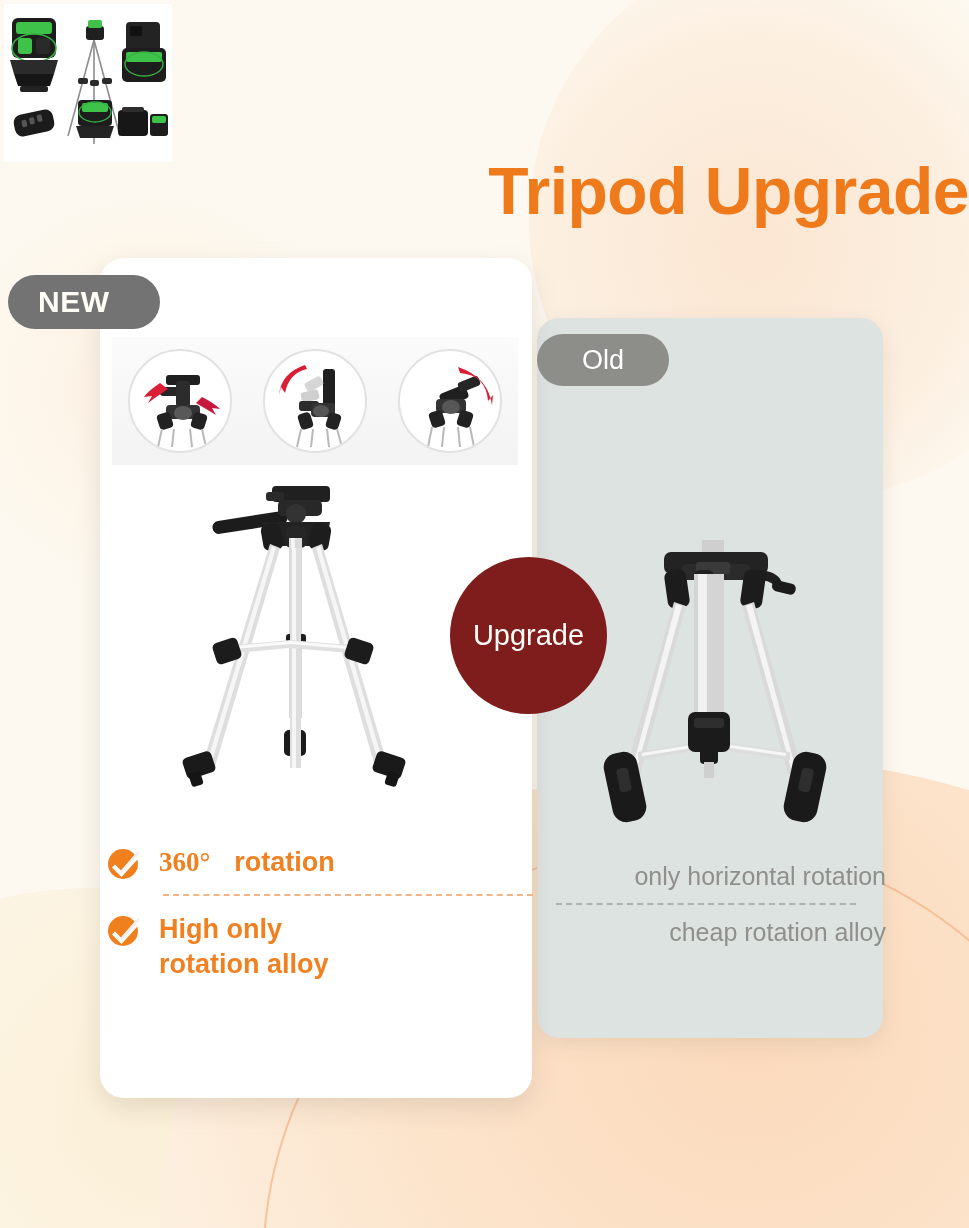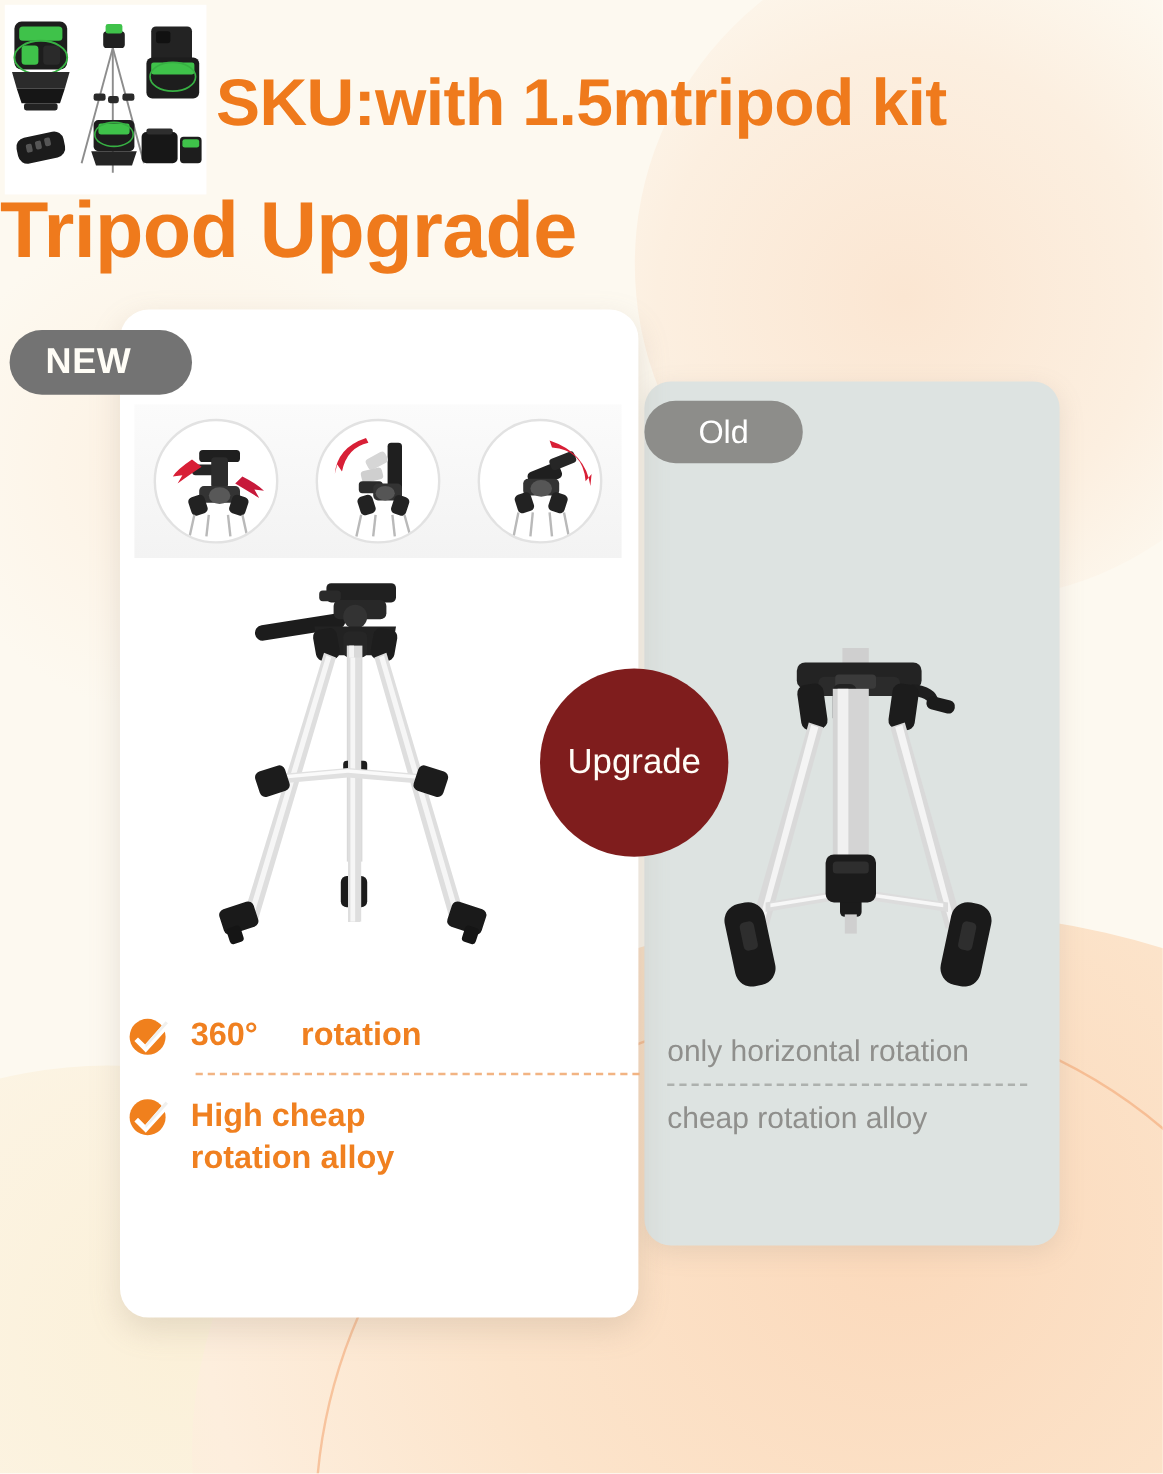--- a/index.html
+++ b/index.html
@@ -57,21 +57,21 @@
     position: absolute; left: 0; top: 58px; width: 969px;
     text-align: center;
     color: #ef7a1c;
     font-size: 55px; font-weight: 700;
     letter-spacing: -0.5px;
     line-height: 1;
     z-index: 5;
   }
   .title-sub {
     position: absolute; left: 0; top: 158px; width: 969px;
-    text-align: left;
+    text-align: right;
     color: #ef7a1c;
     font-size: 66px; font-weight: 700;
     letter-spacing: -0.5px;
     line-height: 1;
     z-index: 5;
   }
 
   
   .card-old {
     position: absolute; left: 537px; top: 318px;
@@ -167,37 +167,38 @@
     position: relative;
     margin-top: 4px;
   }
   .check svg { display:block; width: 40px; height: 36px; margin-left:-3px; margin-top:-2px; }
   .feat-text {
     color: #f08020;
     font-size: 27px; font-weight: 700;
     line-height: 1.28;
     padding-top: 2px;
   }
-  .feat-text .deg { margin-right: 36px; }
+  .feat-text .deg { margin-right: 24px; font-family: Liberation Serif, serif; }
   .divider-new {
     margin: 14px 0 14px 55px;
     width: 370px;
     border-top: 2px dashed #f2b483;
   }
 
   .features-old {
     position: absolute; left: 556px; top: 860px;
     width: 330px;
     z-index: 4;
   }
   .feat-old-text {
     color: #8f8f8c;
     font-size: 25px; font-weight: 400;
     line-height: 1.3;
     white-space: nowrap;
+    text-align: right;
   }
   .divider-old {
     margin: 10px 0 11px 0;
     width: 300px;
     border-top: 2px dashed #adb1ae;
   }
 </style>
 </head>
 <body>
 
@@ -261,21 +262,20 @@
 
       <g>
         <rect x="114" y="106" width="30" height="26" rx="4" fill="#171717"></rect>
         <rect x="118" y="103" width="22" height="5" rx="2" fill="#2e2e2e"></rect>
         <rect x="146" y="110" width="18" height="22" rx="3" fill="#1d1d1d"></rect>
         <rect x="148" y="112" width="14" height="7" rx="2" fill="#3fc24a"></rect>
       </g>
     </svg>
   </div>
 
-  <div class="title-main">SKU:with 1.5mtripod kit</div>
   <div class="title-sub">Tripod Upgrade</div>
 
   <div class="card-old"></div>
 
   <div class="card-new"></div>
 
   <div class="badge-new">NEW</div>
   <div class="badge-old">Old</div>
 
   <div class="insets">
@@ -440,21 +440,21 @@
 
     <div class="feat-row">
       <span class="check">
         <svg viewBox="0 0 40 36" xmlns="http://www.w3.org/2000/svg">
           <circle cx="18" cy="19" r="15" fill="#f0801d"></circle>
           <path d="M10 19.5 L16 25.5 L33 6 L37 9.5 L16.5 32 L7 22.5 Z" fill="#ffffff"></path>
           <path d="M16 25.5 L33 6 L35 7.8 L16.6 28 Z" fill="#f0f0ee"></path>
         </svg>
       </span>
       <span class="feat-text">
-        <span>High cheap</span><br>
+        <span>High only</span><br>
         <span>rotation alloy</span>
       </span>
     </div>
   </div>
 
   <div class="features-old">
     <div class="feat-old-text">only horizontal rotation</div>
     <div class="divider-old"></div>
     <div class="feat-old-text">cheap rotation alloy</div>
   </div>

